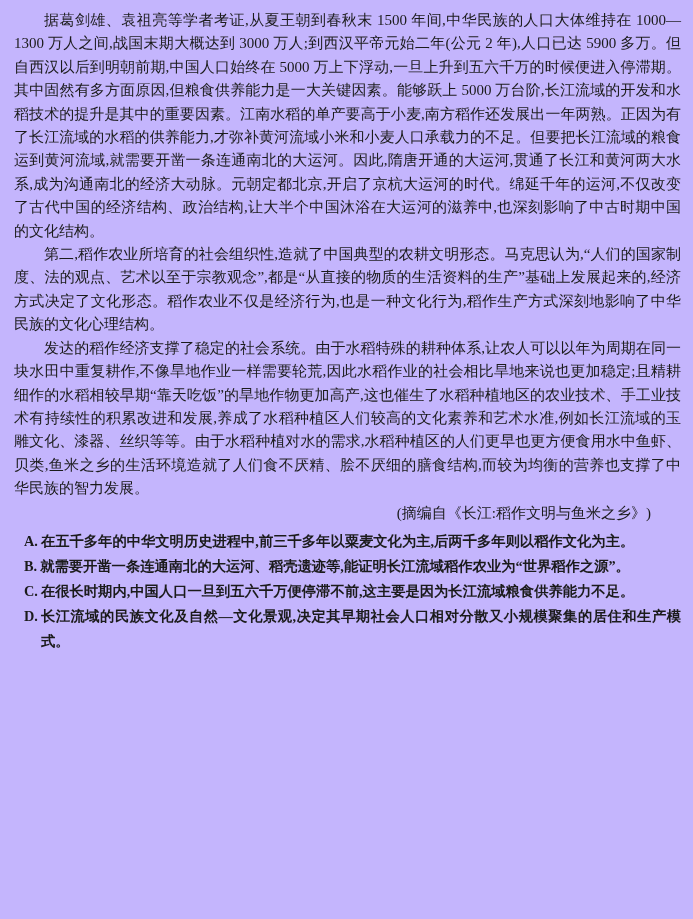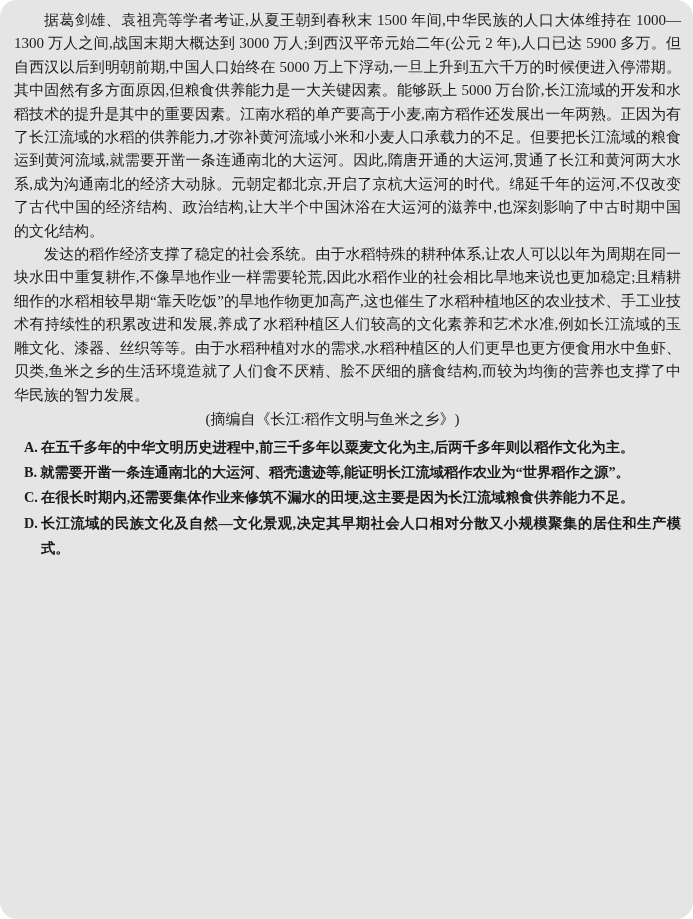--- a/index.html
+++ b/index.html
@@ -1,36 +1,35 @@
 <!DOCTYPE html>
 <html lang="zh"><head>
 <meta charset="utf-8">
 <style>
   html, body { margin: 0; padding: 0; background: #ffffff; }
   .page {
     position: relative;
     width: 693px;
     height: 919px;
     box-sizing: border-box;
-    background: #e5e5e5;
+    background: #c4b5fd;
     color: #1b1b1b;
     padding: 9px 12px 6px 14px;
     font-family: "Liberation Serif", "DejaVu Serif", serif;
     font-size: 15px;
     line-height: 23.4px;
     overflow: hidden;
-    border-radius: 17px;
   }
   .passage p {
     margin: 0;
     text-indent: 2em;
     text-align: justify;
   }
   .attribution {
-    text-align: center;
+    text-align: right;
     padding-right: 30px;
     line-height: 25px;
   }
   .question-block {
     font-weight: bold;
     font-size: 14.3px;
     margin-top: 3px;
   }
   .question-stem {
     margin: 0;
@@ -47,38 +46,39 @@
   .opt-label { flex: none; margin-right: 3px; }
   .opt-text { flex: 1 1 auto; }
 </style>
 </head>
 <body>
 
 <div class="page">
 
   <div class="passage">
     <p>据葛剑雄、袁祖亮等学者考证,从夏王朝到春秋末 1500 年间,中华民族的人口大体维持在 1000—1300 万人之间,战国末期大概达到 3000 万人;到西汉平帝元始二年(公元 2 年),人口已达 5900 多万。但自西汉以后到明朝前期,中国人口始终在 5000 万上下浮动,一旦上升到五六千万的时候便进入停滞期。其中固然有多方面原因,但粮食供养能力是一大关键因素。能够跃上 5000 万台阶,长江流域的开发和水稻技术的提升是其中的重要因素。江南水稻的单产要高于小麦,南方稻作还发展出一年两熟。正因为有了长江流域的水稻的供养能力,才弥补黄河流域小米和小麦人口承载力的不足。但要把长江流域的粮食运到黄河流域,就需要开凿一条连通南北的大运河。因此,隋唐开通的大运河,贯通了长江和黄河两大水系,成为沟通南北的经济大动脉。元朝定都北京,开启了京杭大运河的时代。绵延千年的运河,不仅改变了古代中国的经济结构、政治结构,让大半个中国沐浴在大运河的滋养中,也深刻影响了中古时期中国的文化结构。</p>
+    <p>第二,稻作农业所培育的社会组织性,造就了中国典型的农耕文明形态。马克思认为,“人们的国家制度、法的观点、艺术以至于宗教观念”,都是“从直接的物质的生活资料的生产”基础上发展起来的,经济方式决定了文化形态。稻作农业不仅是经济行为,也是一种文化行为,稻作生产方式深刻地影响了中华民族的文化心理结构。</p>
     <p>发达的稻作经济支撑了稳定的社会系统。由于水稻特殊的耕种体系,让农人可以以年为周期在同一块水田中重复耕作,不像旱地作业一样需要轮荒,因此水稻作业的社会相比旱地来说也更加稳定;且精耕细作的水稻相较早期“靠天吃饭”的旱地作物更加高产,这也催生了水稻种植地区的农业技术、手工业技术有持续性的积累改进和发展,养成了水稻种植区人们较高的文化素养和艺术水准,例如长江流域的玉雕文化、漆器、丝织等等。由于水稻种植对水的需求,水稻种植区的人们更早也更方便食用水中鱼虾、贝类,鱼米之乡的生活环境造就了人们食不厌精、脍不厌细的膳食结构,而较为均衡的营养也支撑了中华民族的智力发展。</p>
   </div>
 
   <div class="attribution">(摘编自《长江:稻作文明与鱼米之乡》)</div>
 
   <div class="question-block">
 
     <div class="option">
       <span class="opt-label">A.</span>
       <span class="opt-text">在五千多年的中华文明历史进程中,前三千多年以粟麦文化为主,后两千多年则以稻作文化为主。</span>
     </div>
     <div class="option">
       <span class="opt-label">B.</span>
       <span class="opt-text">就需要开凿一条连通南北的大运河、稻壳遗迹等,能证明长江流域稻作农业为“世界稻作之源”。</span>
     </div>
     <div class="option">
       <span class="opt-label">C.</span>
-      <span class="opt-text">在很长时期内,还需要集体作业来修筑不漏水的田埂,这主要是因为长江流域粮食供养能力不足。</span>
+      <span class="opt-text">在很长时期内,中国人口一旦到五六千万便停滞不前,这主要是因为长江流域粮食供养能力不足。</span>
     </div>
     <div class="option">
       <span class="opt-label">D.</span>
       <span class="opt-text">长江流域的民族文化及自然—文化景观,决定其早期社会人口相对分散又小规模聚集的居住和生产模式。</span>
     </div>
   </div>
 
 </div>
 
 </body></html>

